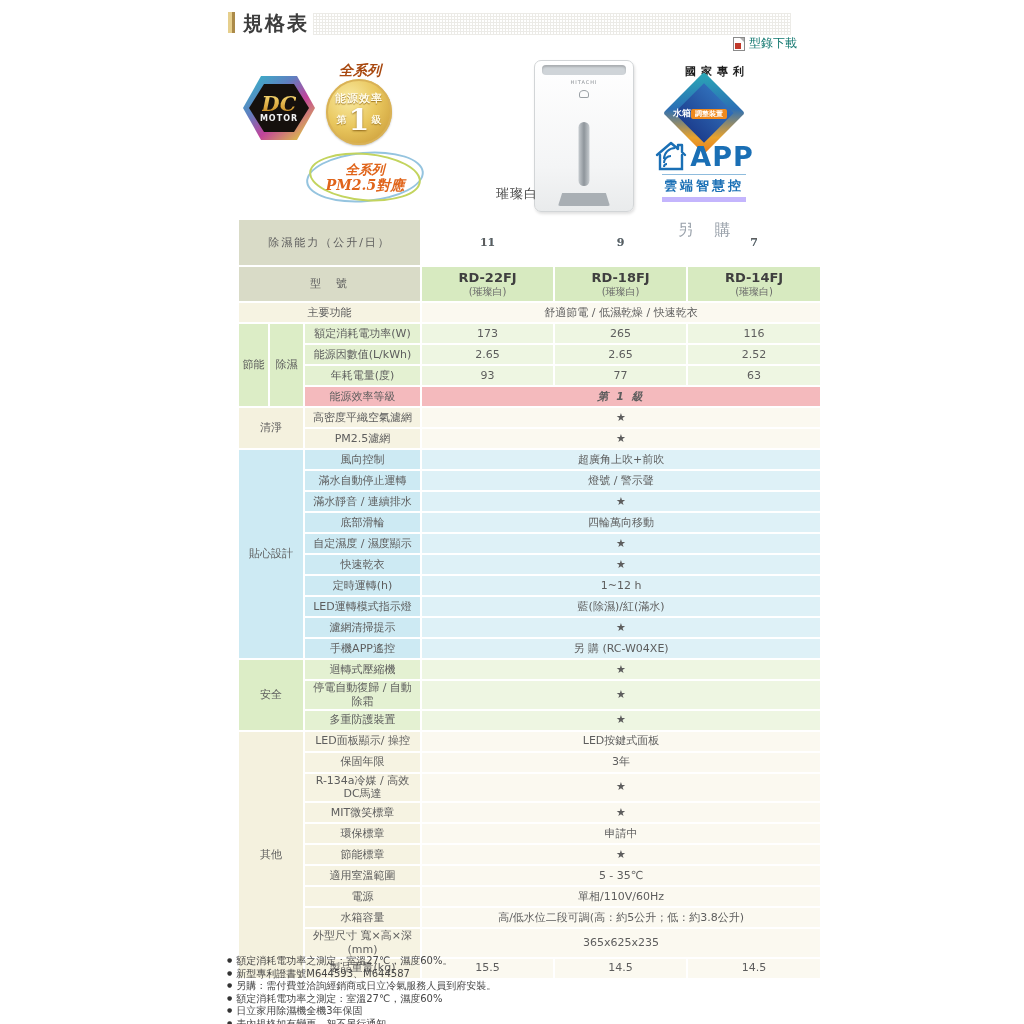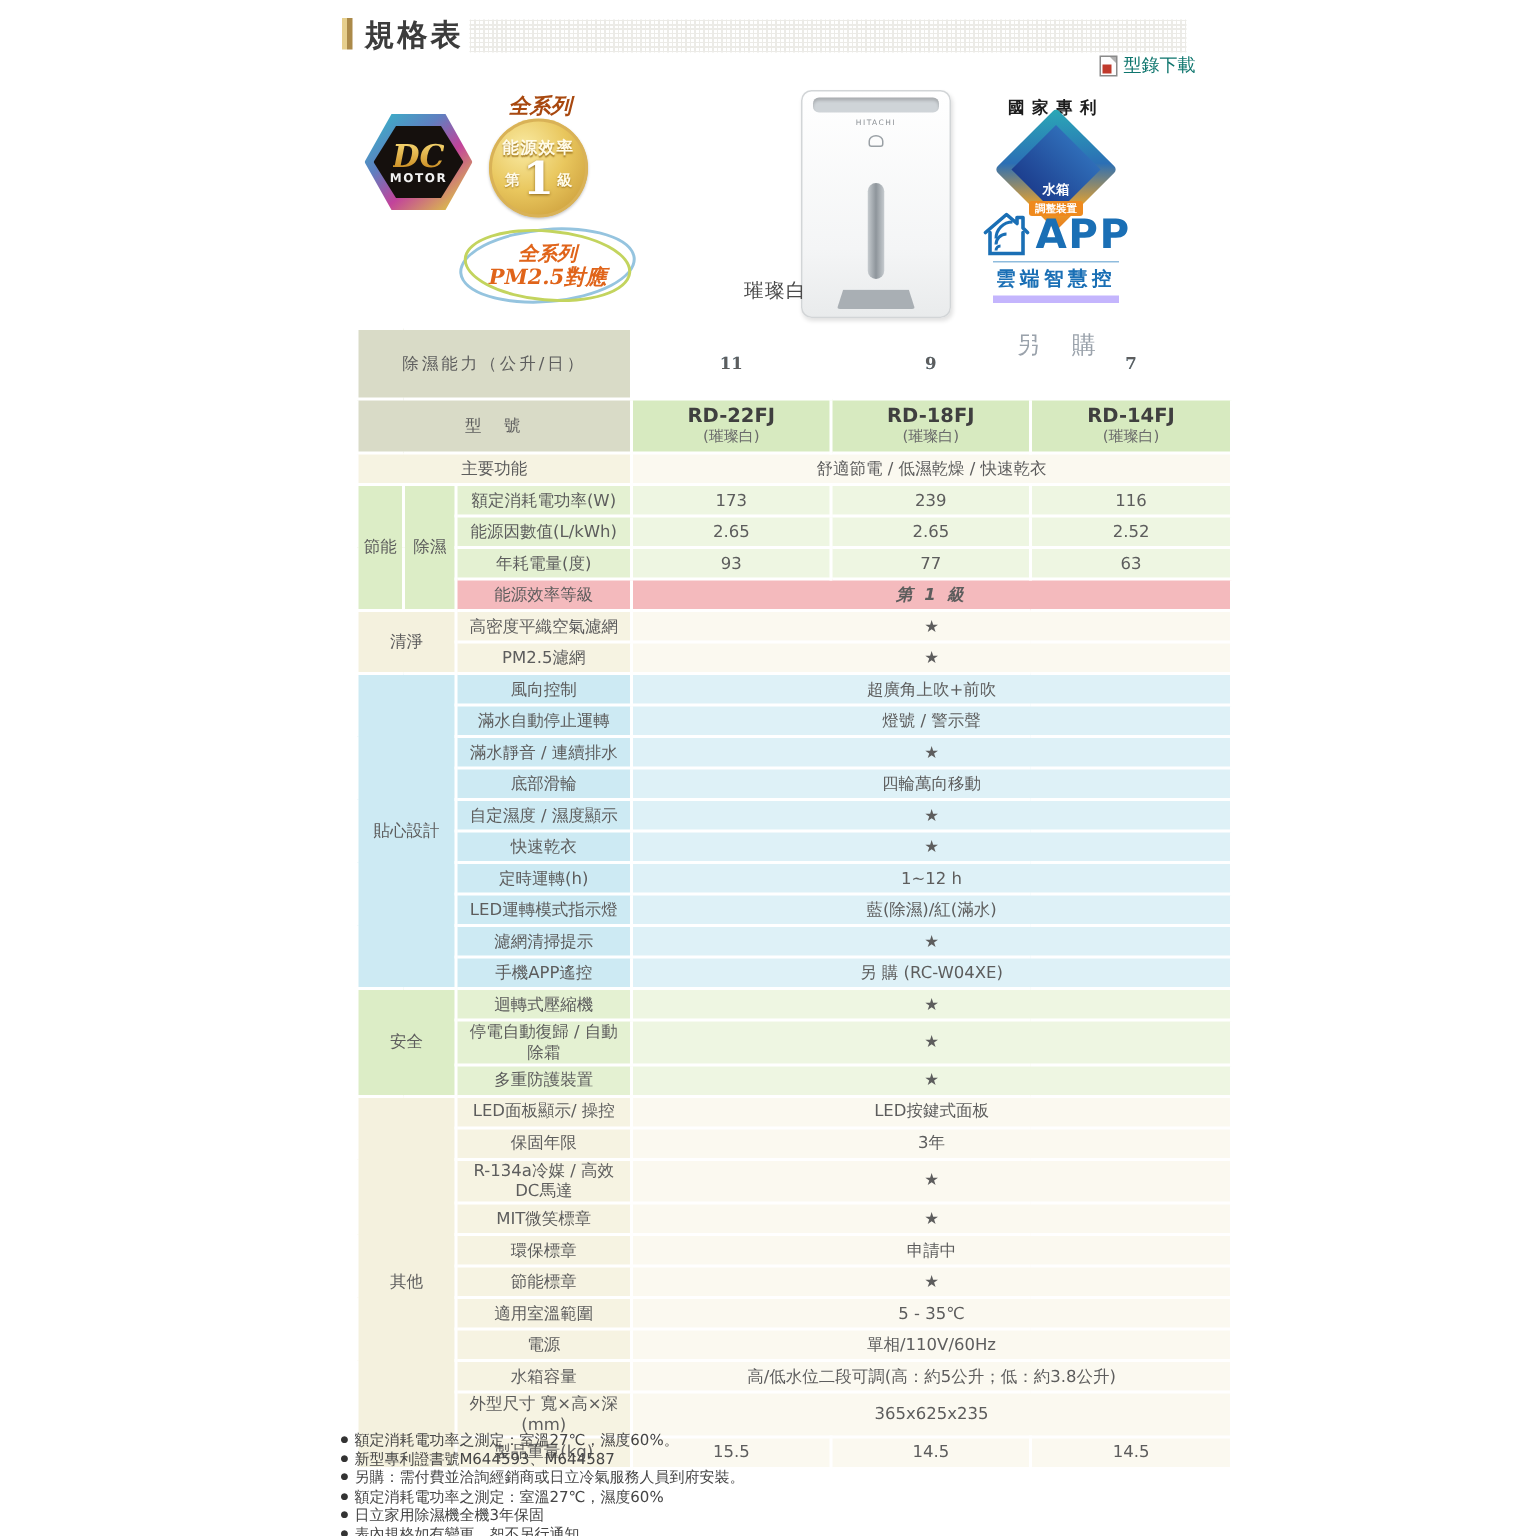--- a/index.html
+++ b/index.html
@@ -61,28 +61,28 @@
   .p-brand { position:absolute; top:19px; width:100%; text-align:center; font-size:5px; color:#8a8f94; letter-spacing:1px; }
   .p-mark { position:absolute; top:30px; left:50%; transform:translateX(-50%); width:10px; height:8px;
     border:1px solid #9aa0a5; border-radius:50% 50% 2px 2px; }
   .p-slot { position:absolute; left:50%; transform:translateX(-50%); top:62px; width:11px; height:64px; border-radius:6px;
     background:linear-gradient(90deg,#c6cbcf,#8e959b 50%,#c6cbcf); }
   .p-grille { position:absolute; left:50%; transform:translateX(-50%); bottom:6px; width:52px; height:13px;
     background:#a9afb4; clip-path:polygon(8% 0,92% 0,100% 100%,0 100%); border-radius:2px; }
   .product-color { position:absolute; left:496px; top:185px; font-size:13px; color:#4a4a4a; letter-spacing:1px;text-align:right; }
 
   
-  .patent-title { position:absolute; left:659px; top:64px; width:90px; text-align:center;
+  .patent-title { position:absolute; left:659px; top:64px; width:90px; text-align:right;
     font-size:11px; font-weight:bold; color:#1c1c1c; letter-spacing:5px; }
   .patent-diamond { position:absolute; left:673px; top:82px; width:62px; height:62px; }
   .pd-outer { position:absolute; inset:2px; transform:rotate(45deg);
     background:linear-gradient(135deg,#2aa9b6 0%,#2b6fb5 45%,#e8a22c 80%,#e97a1c 100%); border-radius:3px; }
   .pd-inner { position:absolute; inset:10px; transform:rotate(45deg);
     background:linear-gradient(180deg,#2f6db8,#1d3f8f); }
-  .pd-text { position:absolute; inset:0; display:flex; flex-direction:column; align-items:center; justify-content:flex-end; }
+  .pd-text { position:absolute; inset:0; display:flex; flex-direction:row; align-items:center; justify-content:flex-start; }
   .pd-l1 { font-size:9px; font-weight:bold; color:#fff; }
   .pd-band { margin-top:1px; padding:0 4px; background:#ef8a1e; border-radius:2px; font-size:7px; font-weight:bold; color:#fff; line-height:10px; }
 
   
   .app-badge { position:absolute; left:646px; top:140px; width:116px; text-align:center; }
   .app-row { display:flex; align-items:center; justify-content:center; gap:2px; }
   .app-name { font-size:27px; font-weight:bold; color:#1a6fb5; letter-spacing:1px; }
   .app-sub { margin-top:2px; display:inline-block; font-size:13px; font-weight:bold; color:#1a6fb5; letter-spacing:3px;
     border-top:1px solid #8fbcdd; border-bottom:5px solid #c4b5fd; padding:2px 2px; }
   .app-note { margin-top:18px; font-size:16px; color:#9aa2ab; letter-spacing:8px; padding-left:8px; }
@@ -226,21 +226,21 @@
     <tr class="r">
       <td colspan="3" class="cream-l">主要功能</td>
       <td colspan="3" class="cream-d">舒適節電 / 低濕乾燥 / 快速乾衣</td>
     </tr>
 
     <tr class="r">
       <td rowspan="4" class="green-g">節能</td>
       <td rowspan="4" class="green-g">除濕</td>
       <td class="green-l">額定消耗電功率(W)</td>
       <td class="green-d">173</td>
-      <td class="green-d">239</td>
+      <td class="green-d">265</td>
       <td class="green-d">116</td>
     </tr>
     <tr class="r">
       <td class="green-l">能源因數值(L/kWh)</td>
       <td class="green-d">2.65</td>
       <td class="green-d">2.65</td>
       <td class="green-d">2.52</td>
     </tr>
     <tr class="r">
       <td class="green-l">年耗電量(度)</td>

